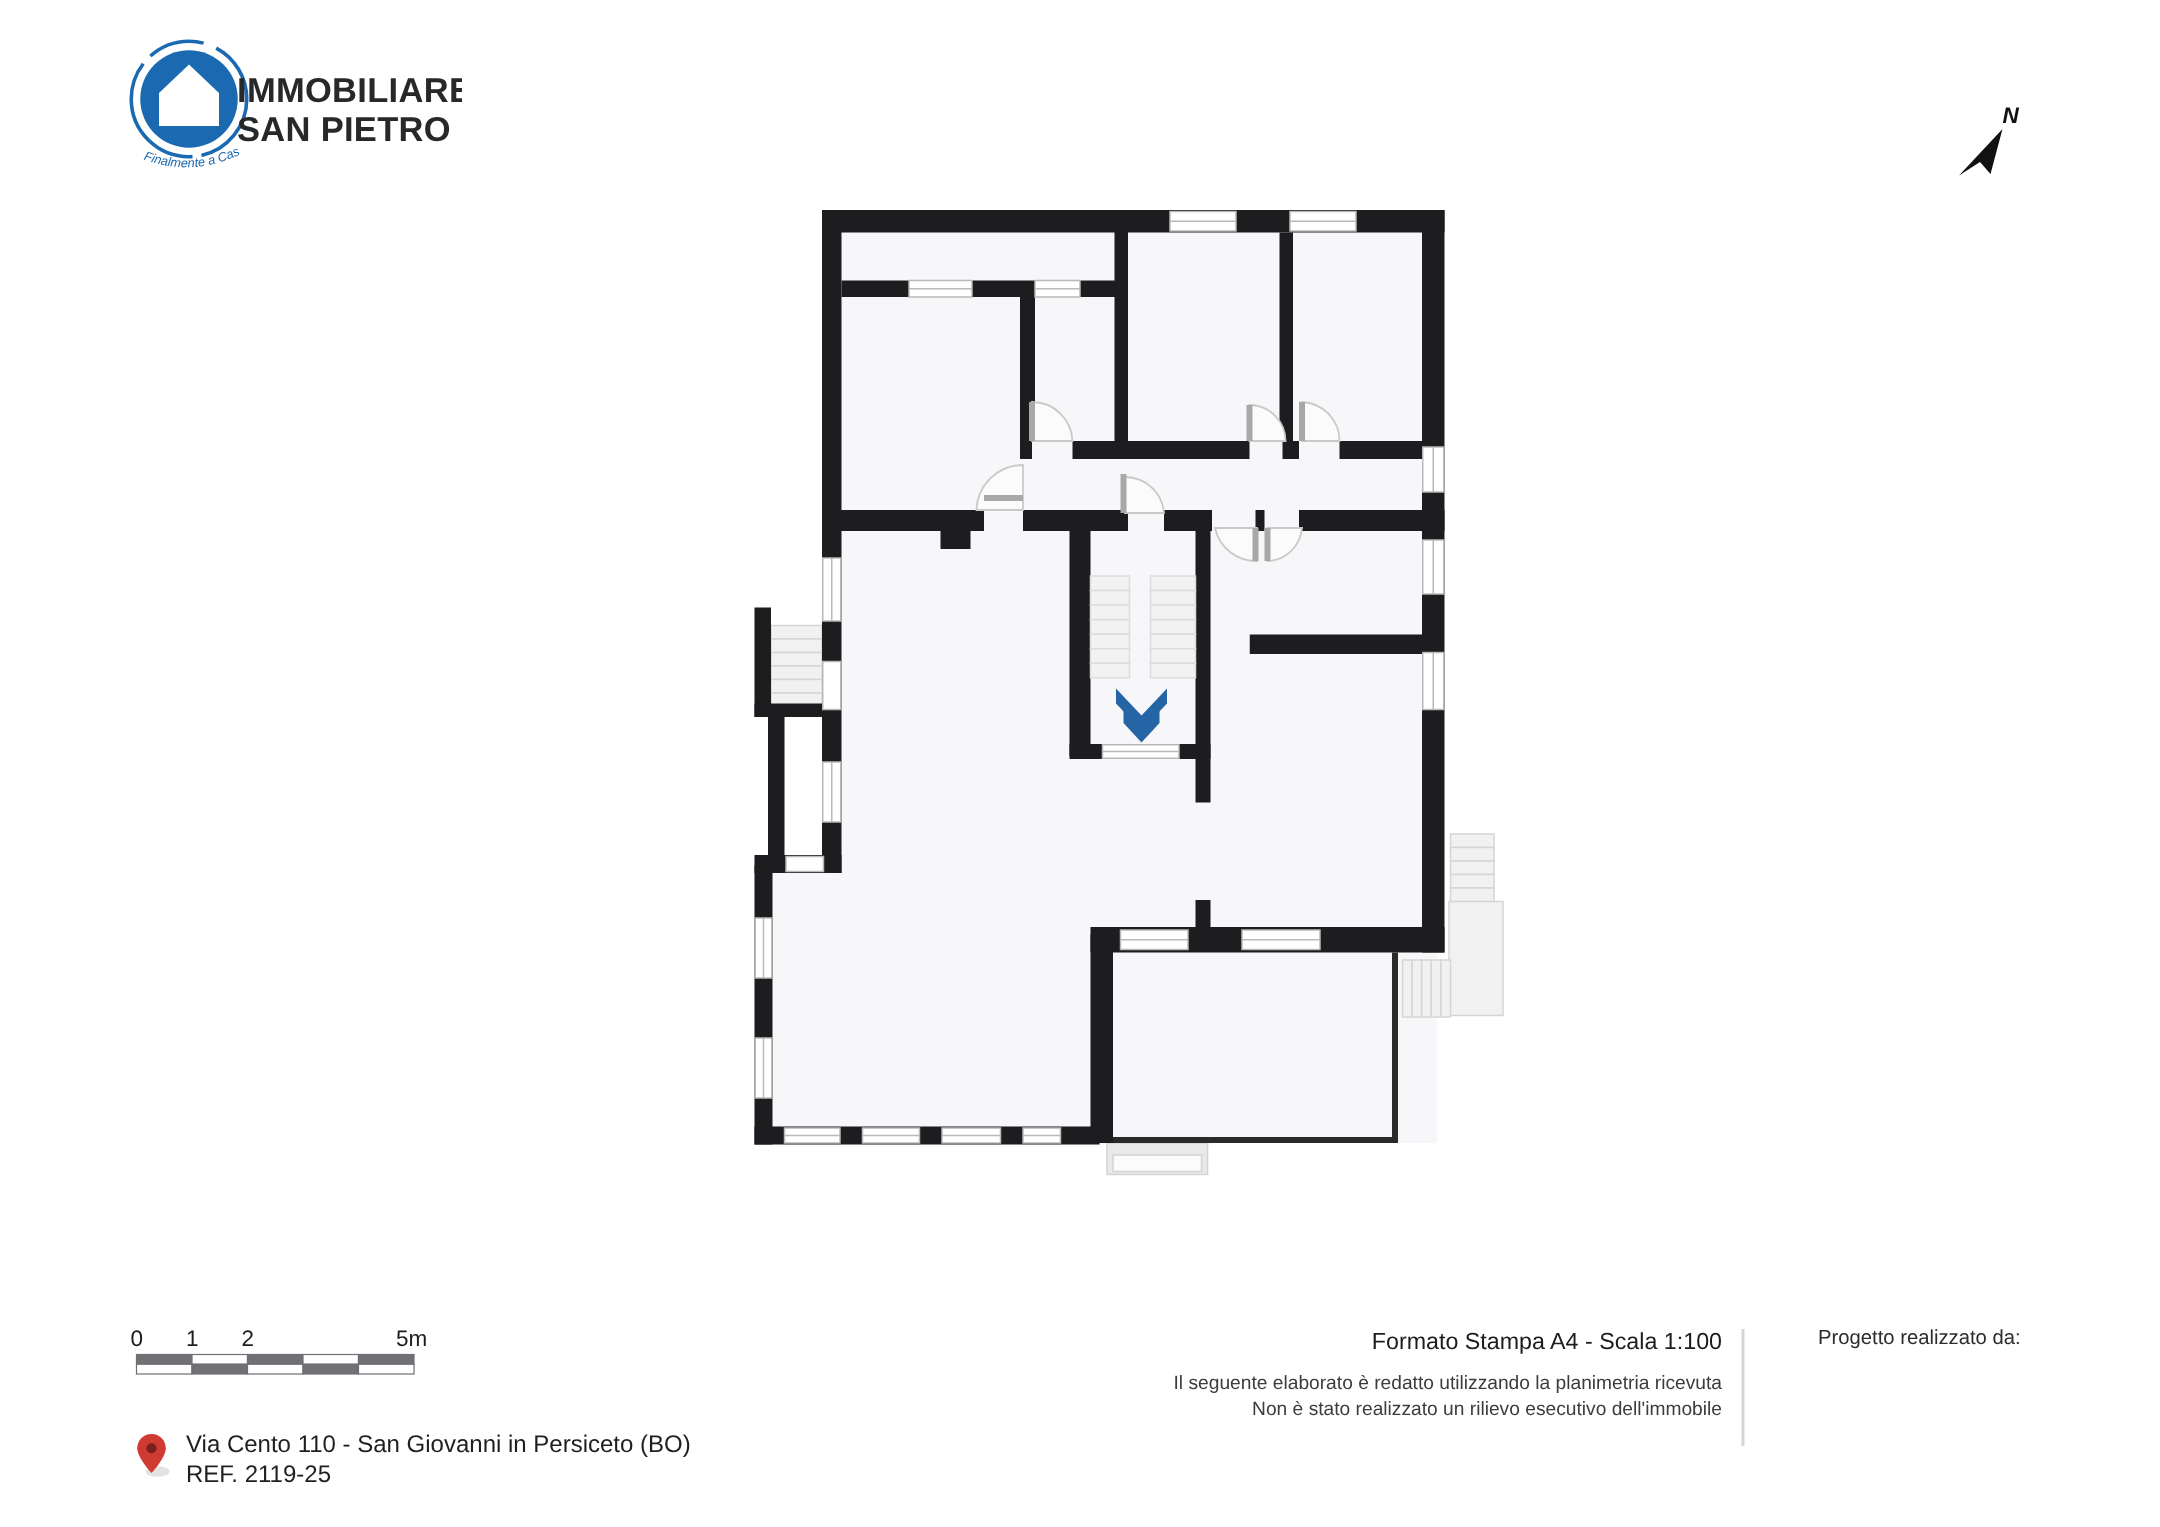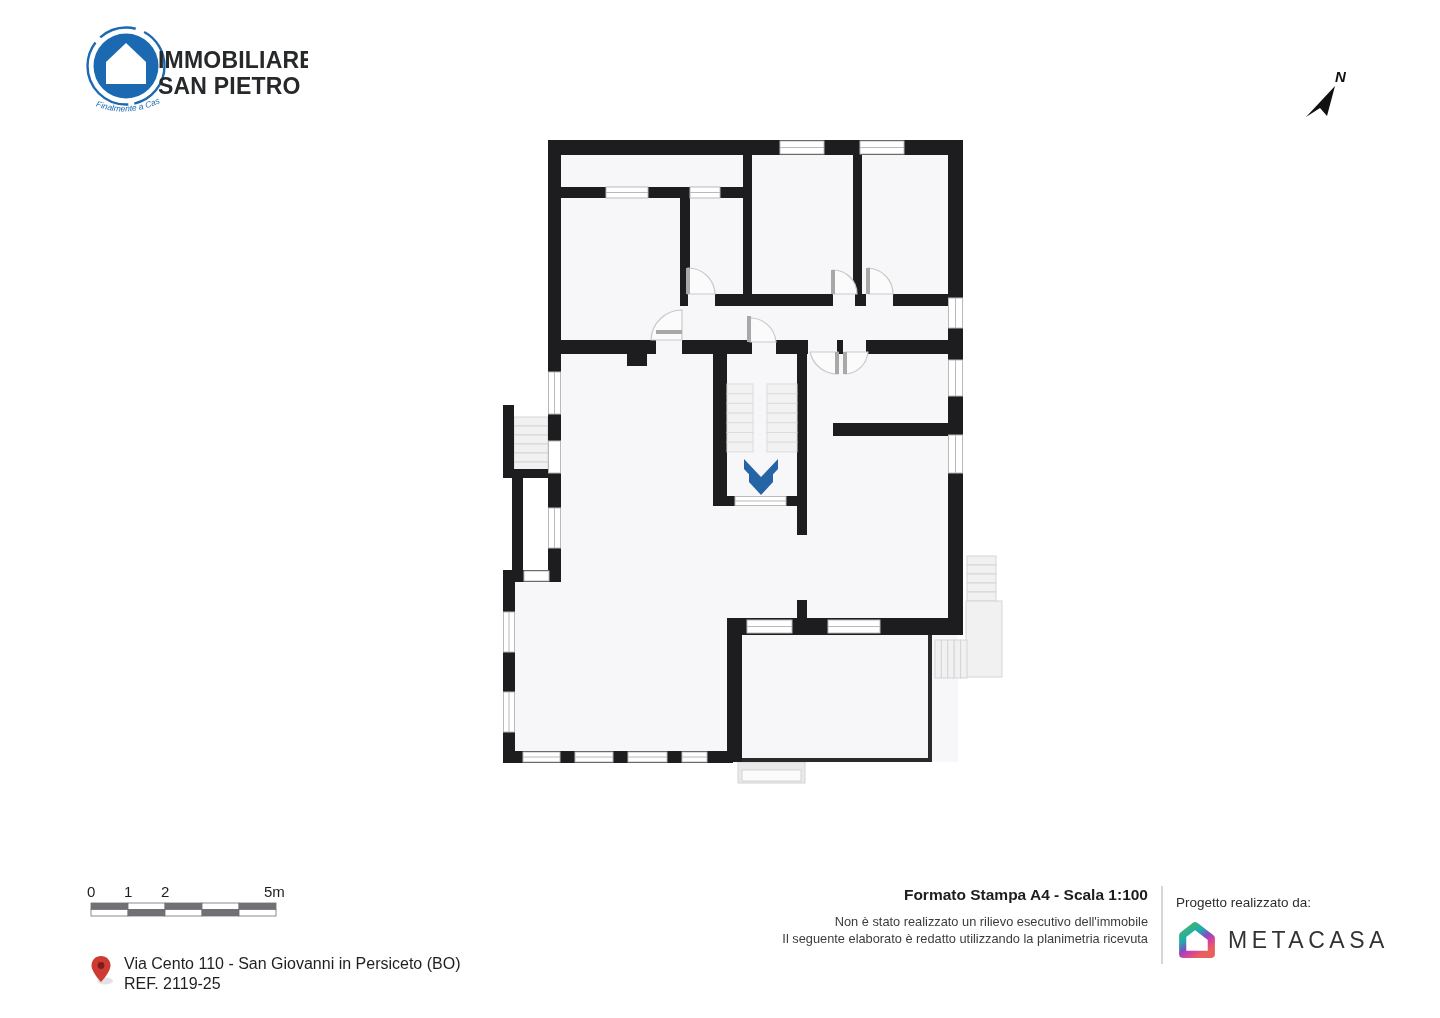--- a/index.html
+++ b/index.html
@@ -10,24 +10,24 @@
   .brand-svg{left:78px;top:20px;width:230px;height:100px;}
   .compass-svg{left:1293px;top:62px;width:70px;height:66px;}
   
   .plan-svg{left:0;top:0;width:1440px;height:1018px;}
   
   .scalebar-svg{left:86px;top:884px;width:230px;height:42px;}
   .addr{left:90px;top:954px;display:flex;align-items:flex-start;gap:10px;}
   .addr-text{font-size:16px;color:#1f1f1f;line-height:19.5px;}
   
   .printinfo{top:886px;right:292px;text-align:right;}
-  .printinfo .t{font-size:15.5px;font-weight:bold;color:#1d1d1d;margin:0 0 10px 0;}
+  .printinfo .t{font-size:15.5px;font-weight:normal;color:#1d1d1d;margin:0 0 10px 0;}
   .printinfo .d{font-size:12.8px;color:#3c3c3c;line-height:16.5px;}
   .vdivider{left:1161px;top:886px;height:78px;border-left:2px solid #d6d6d6;}
-  .credits{left:1176px;top:884px;margin-top:11px;}
+  .credits{left:1212px;top:884px;}
   .credits .lbl{font-size:13.5px;color:#2d2d2d;margin-bottom:9px;}
   .credits .row{display:flex;align-items:center;gap:10px;}
   .mc-word{font-size:23px;letter-spacing:4.5px;color:#333;font-weight:400;}
 </style>
 </head>
 <body>
 
 <div class="page">
 
   <svg class="abs brand-svg" viewBox="0 0 230 100">
@@ -233,38 +233,23 @@
       <circle cx="11" cy="11.5" r="3.4" fill="#79201c"></circle>
     </svg>
     <div class="addr-text">
       <div>Via Cento 110 - San Giovanni in Persiceto (BO)</div>
       <div>REF. 2119-25</div>
     </div>
   </div>
 
   <div class="abs printinfo">
     <div class="t">Formato Stampa A4 - Scala 1:100</div>
+    <div class="d">Il seguente elaborato è redatto utilizzando la planimetria ricevuta</div>
     <div class="d">Non è stato realizzato un rilievo esecutivo dell'immobile</div>
-    <div class="d">Il seguente elaborato è redatto utilizzando la planimetria ricevuta</div>
   </div>
 
   <div class="abs vdivider"></div>
 
   <div class="abs credits">
     <div class="lbl">Progetto realizzato da:</div>
-    <div class="row">
-      <svg width="42" height="42" viewBox="0 0 44 44">
-        <defs>
-          <linearGradient id="mcg" x1="0" y1="0" x2="0.65" y2="1">
-            <stop offset="0" stop-color="#4ab565"></stop>
-            <stop offset="0.38" stop-color="#1aaeae"></stop>
-            <stop offset="0.62" stop-color="#8a49c0"></stop>
-            <stop offset="0.82" stop-color="#d8439b"></stop>
-            <stop offset="1" stop-color="#e8605d"></stop>
-          </linearGradient>
-        </defs>
-        <path d="M7,37 L7,17 L20,7 L37,20 L37,37 Z" fill="none" stroke="url(#mcg)" stroke-width="7.5" stroke-linejoin="round"></path>
-      </svg>
-      <div class="mc-word">METACASA</div>
-    </div>
   </div>
 
 </div>
 
 </body></html>

